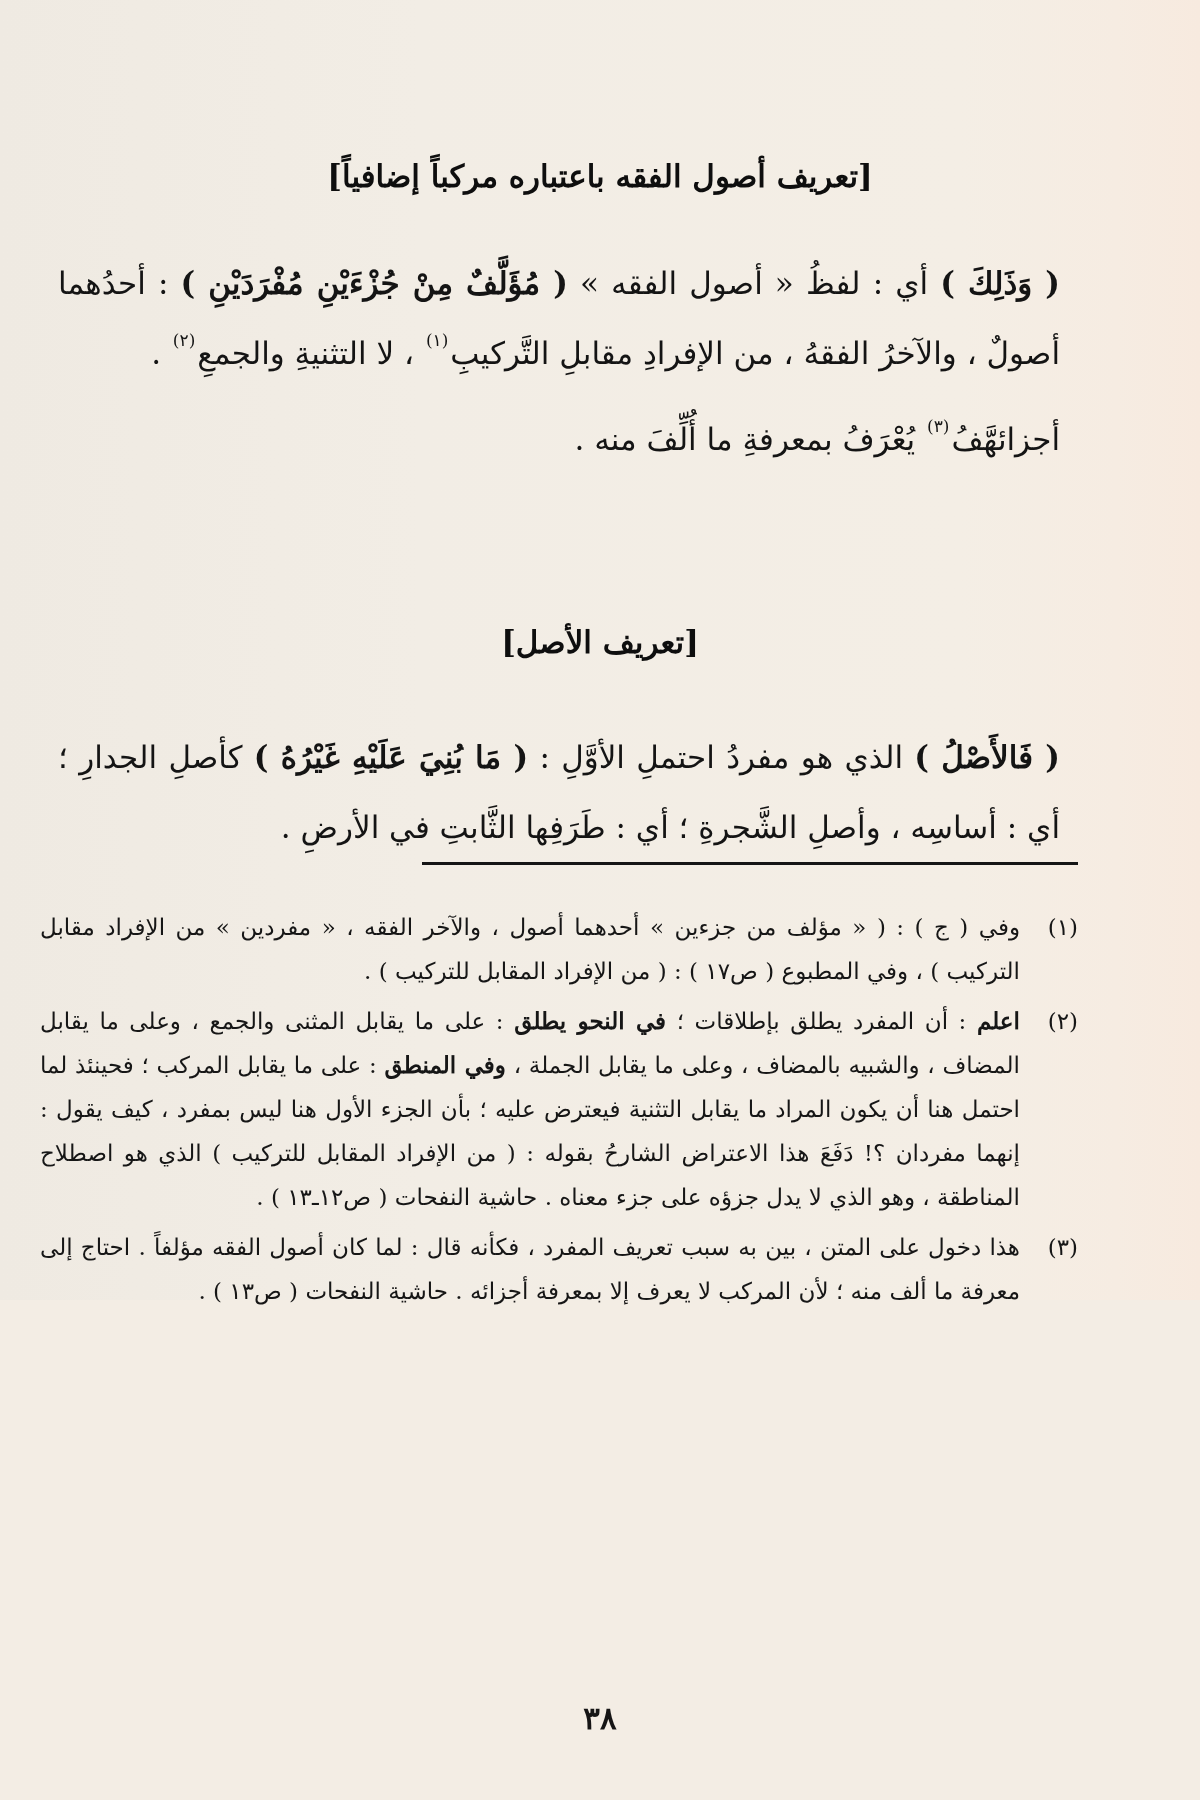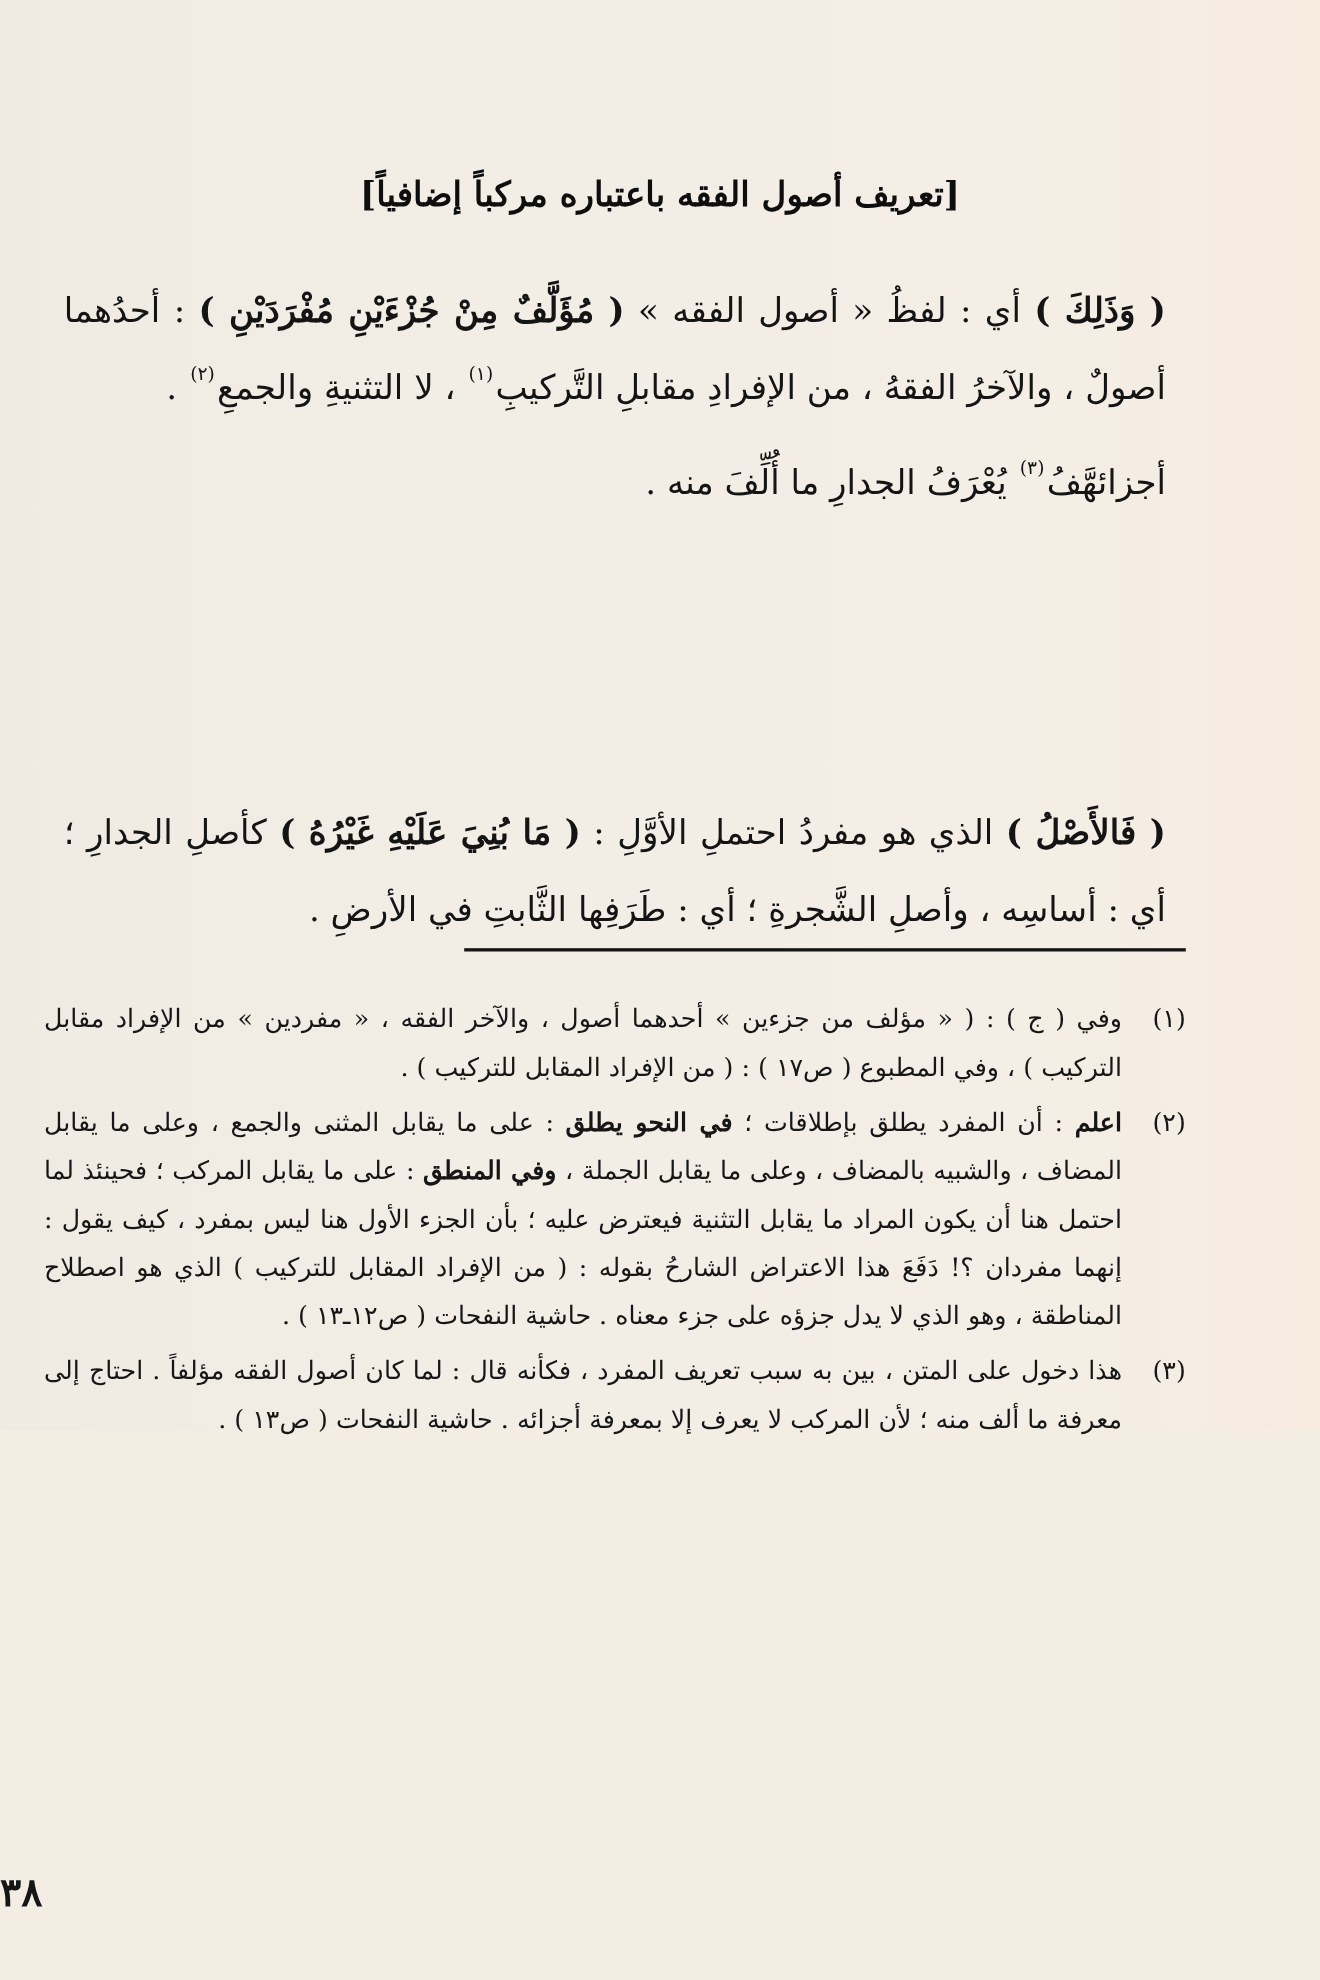--- a/index.html
+++ b/index.html
@@ -90,43 +90,44 @@
     .fn-text {
       flex: 1;
       text-align: justify;
       text-align-last: right;
     }
     .page-number {
       position: absolute;
       top: 1700px;
       left: 0;
       width: 1200px;
-      text-align: left;
-      font-size: 36px;
+      text-align: center;
+      font-size: 31px;
       font-weight: bold;
       direction: rtl;
       color: #151515;
     }
   </style>
 </head>
 <body>
 
 <div class="page">
 
   <div class="heading" id="h1">[تعريف أصول الفقه باعتباره مركباً إضافياً]</div>
 
   <div class="content main-text" id="sec1">
     <p class="para">
       <span class="bold">( وَذَلِكَ )</span><span> أي : لفظُ « أصول الفقه » </span><span class="bold">( مُؤَلَّفٌ مِنْ جُزْءَيْنِ مُفْرَدَيْنِ )</span><span> : </span><span>أحدُهما أصولٌ ، والآخرُ الفقهُ ، من الإفرادِ مقابلِ التَّركيبِ</span><sup class="ref">(١)</sup><span> ، لا التثنيةِ والجمعِ</span><sup class="ref">(٢)</sup><span> .</span>
     </p>
     <p class="para indent">
-      <span>أجزائهَّفُ</span><sup class="ref">(٣)</sup><span> يُعْرَفُ الجدارِ ما أُلِّفَ منه .</span>
+      <span>أجزائهَّفُ</span><sup class="ref">(٣)</sup><span> يُعْرَفُ بمعرفةِ ما أُلِّفَ منه .</span>
     </p>
   </div>
 
+  <div class="heading" id="h2">[تعريف الأصل]</div>
 
   <div class="content main-text" id="sec2">
     <p class="para">
       <span class="bold">( فَالأَصْلُ )</span><span> الذي هو مفردُ احتملِ الأوَّلِ : </span><span class="bold">( مَا بُنِيَ عَلَيْهِ غَيْرُهُ )</span><span> كأصلِ الجدارِ ؛ أي : أساسِه ، وأصلِ الشَّجرةِ ؛ أي : طَرَفِها الثَّابتِ في الأرضِ .</span>
     </p>
   </div>
 
   <div class="divider"></div>
 
   <div class="footnotes">

